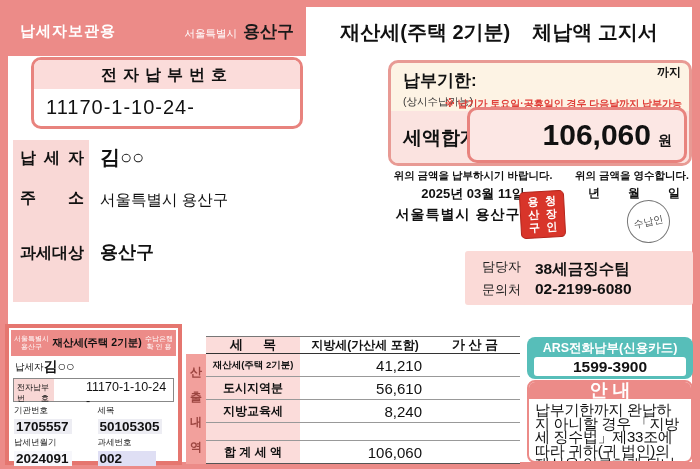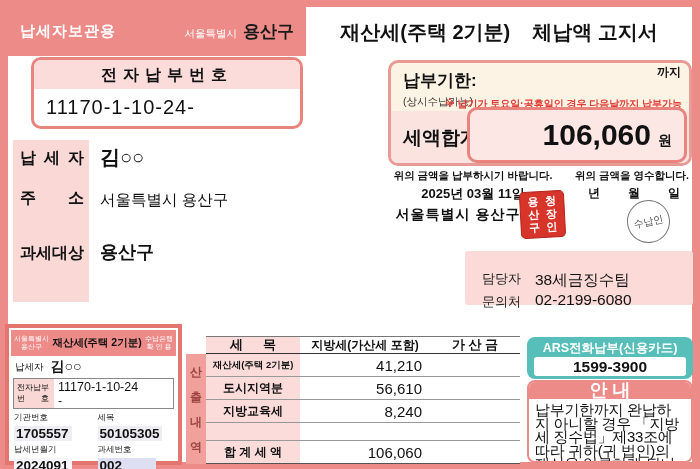--- a/index.html
+++ b/index.html
@@ -75,39 +75,39 @@
   .seal span { color:#fff; font-size:11px; font-weight:bold; text-align:center; line-height:13px; }
   .receive-msg { position:absolute; left:568px; top:169px; width:128px; text-align:center;
                  font-size:10.5px; font-weight:bold; }
   .ymd { position:absolute; left:588px; top:185px; width:92px; font-size:12px; font-weight:bold; }
   .stamp-circle { position:absolute; left:627px; top:200px; width:43px; height:43px; background:#fff;
                   border:1.5px solid #777; border-radius:50%; display:flex; align-items:center;
                   justify-content:center; font-size:10px; color:#444; transform:rotate(-12deg); }
 
   
   .contact-box { position:absolute; left:465px; top:251px; width:228px; height:54px;
-                 background:#fbdad7; border-radius:3px; display:flex; align-items:flex-start; padding:19px 0; }
+                 background:#fbdad7; border-radius:3px; display:flex; align-items:center; padding:19px 0; }
   .contact-labels { width:56px; display:flex; flex-direction:column; justify-content:center;
                     gap:5px; text-align:right; font-size:13px; color:#222; }
   .contact-sep { width:1px; background:#555; margin:2px 0 2px 6px; }
   .contact-values { display:flex; flex-direction:column; justify-content:center; gap:0;
-                    padding-left:7px; font-weight:normal; font-size:15.5px; }
+                    padding-left:7px; font-weight:bold; font-size:15.5px; }
 
   .receipt-note { position:absolute; right:10px; top:311px; font-size:12px; font-weight:bold; color:#e0403a; }
 
   
   .stub { position:absolute; left:5px; top:324px; width:177px; height:141px; background:#fff;
           border:4px solid #e5766f; }
   .stub-head { margin:2px; height:26px; background:#ec8b88; display:flex; align-items:center; padding:0 3px; }
   .stub-head-side { font-size:7px; color:#fff; line-height:8px; text-align:center; }
   .stub-title { flex:1; text-align:center; font-size:10.5px; font-weight:bold; color:#111; white-space:nowrap; }
-  .stub-taxpayer { margin:2px 6px 0; display:flex; align-items:center; gap:7px; }
+  .stub-taxpayer { margin:2px 6px 0; display:flex; align-items:center; }
   .stub-taxpayer .lbl { font-size:9.5px; }
   .stub-taxpayer .val { font-weight:bold; font-size:14px; }
-  .stub-epay { margin:2px 4px 0; border:1px solid #888; display:flex; height:31px; }
+  .stub-epay { margin:2px 4px 0; border:1px solid #888; display:flex; height:24px;gap:28px; }
   .stub-epay-label { width:40px; background:#f8d7d5; font-size:8px; line-height:11px; padding:3px 3px; }
   .stub-epay-label .spread { width:32px; }
   .stub-epay-value { padding:1px 4px; font-size:12.5px; line-height:14px; }
   .stub-grid { margin:3px 5px 0; display:grid; grid-template-columns:1fr 1fr; column-gap:8px; row-gap:2px; }
   .stub-field .f-label { font-size:8.5px; color:#222; }
   .stub-field .f-value { font-size:13.5px; font-weight:bold; background:#ededf3; padding:0 2px;
                          display:inline-block; min-width:58px; }
   .stub-field .f-value.lavender { background:#dfdff4; }
   .stub-field .f-value.plain { background:#f7f7fb; }
 

